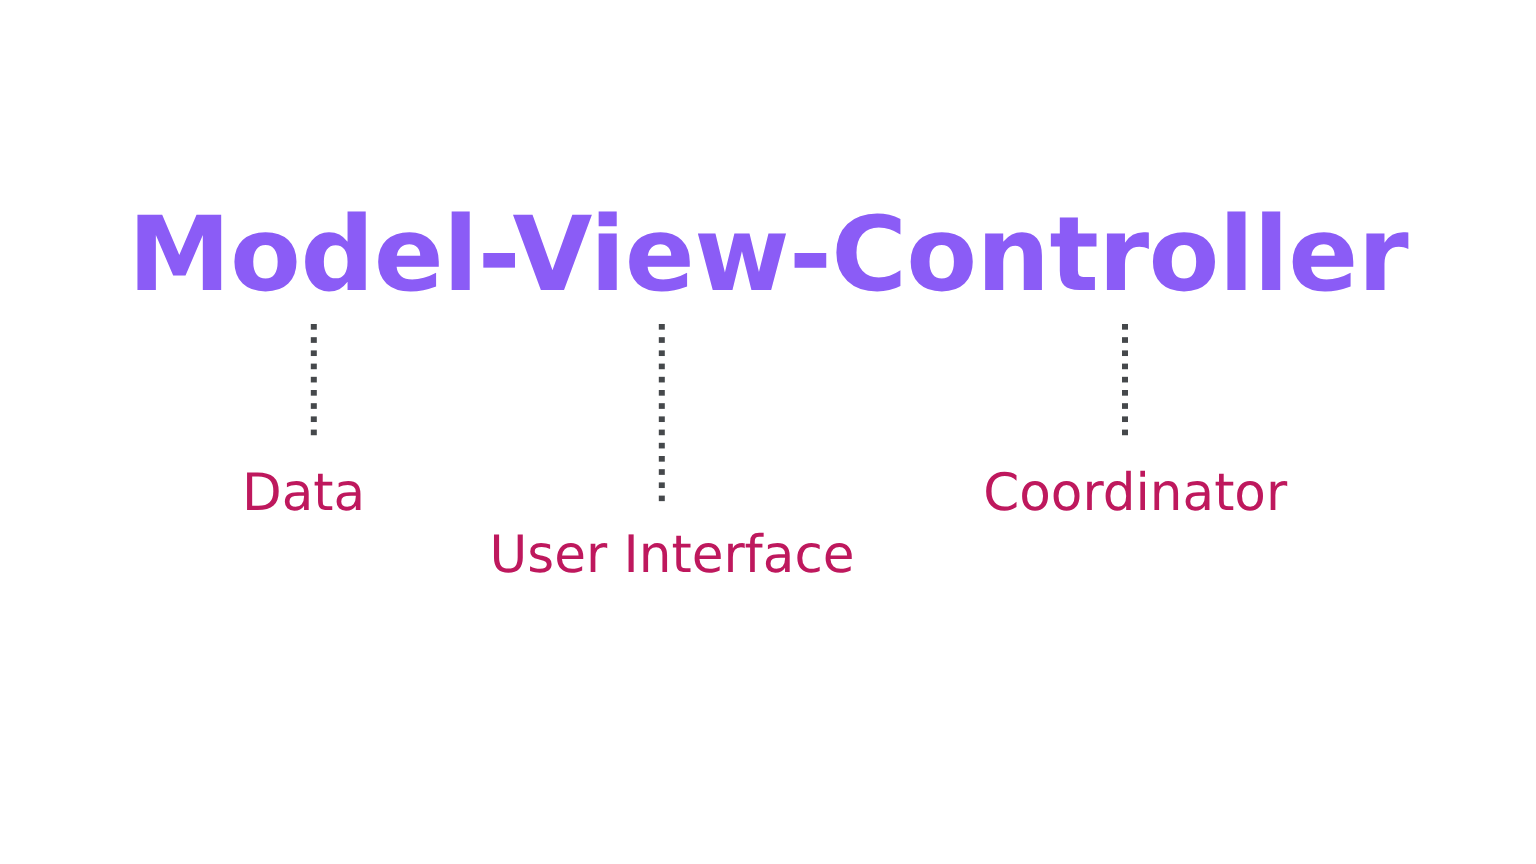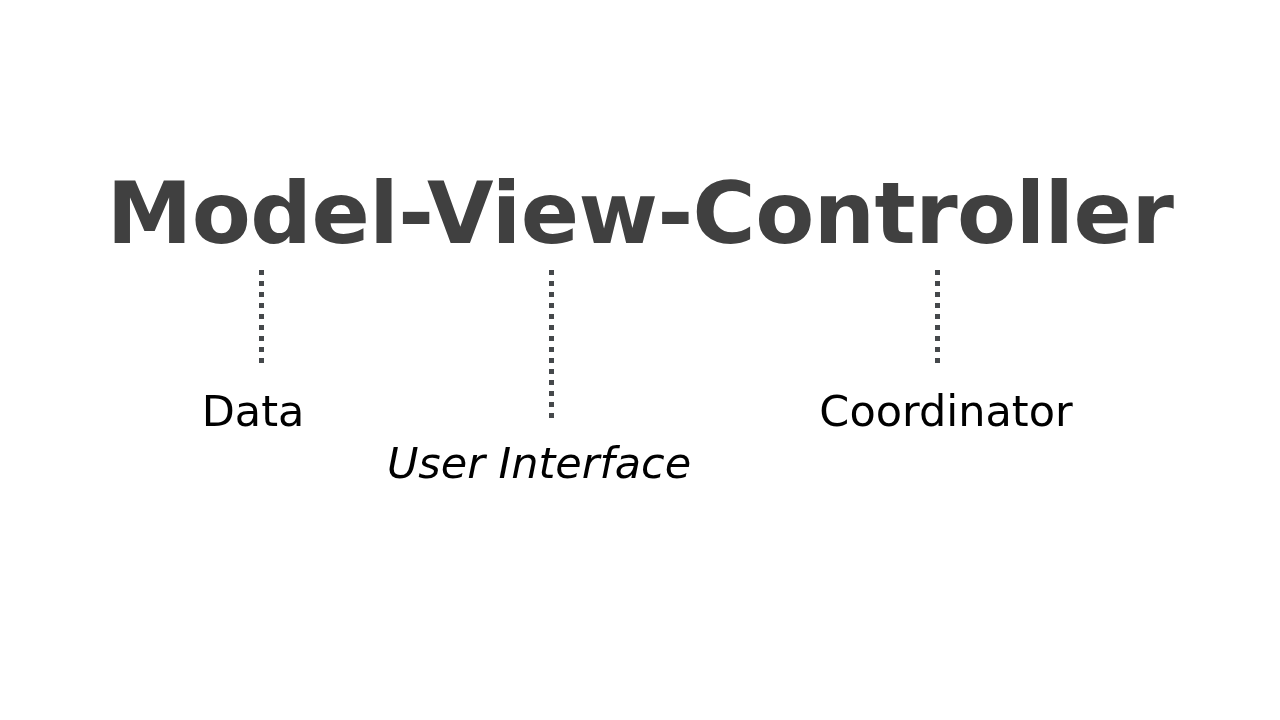--- a/index.html
+++ b/index.html
@@ -26,21 +26,21 @@
     position: absolute;
     left: 0;
     top: 163px;
     width: 1280px;
     text-align: center;
     font-family: "DejaVu Sans", sans-serif;
     font-weight: 700;
     font-size: 86px;
     line-height: 100px;
     letter-spacing: -0.5px;
-    color: #404040;
+    color: #8b5cf6;
     white-space: nowrap;
   }
 
   
   .connector {
     position: absolute;
     width: 5px;
     background-image: linear-gradient(
         to bottom,
         #45484b 0px,
@@ -54,27 +54,27 @@
   .connector.c2 { left: 549px; top: 270px; height: 148px; }
   .connector.c3 { left: 935px; top: 270px; height: 97px; }
 
   
   .leaf-label {
     position: absolute;
     font-family: "DejaVu Sans", sans-serif;
     font-weight: 400;
     font-size: 43px;
     line-height: 52px;
-    color: #000000;
+    color: #be185d;
     white-space: nowrap;
     text-align: center;
     transform: translateX(-50%);
   }
   .leaf-label.l-data   { left: 253px; top: 385px; }
-  .leaf-label.l-ui     { left: 539px; top: 437px; font-style: italic; }
+  .leaf-label.l-ui     { left: 560px; top: 437px; }
   .leaf-label.l-coord  { left: 926px; top: 385px; margin-left: 20px; }
 </style>
 </head>
 <body>
 
 <div id="slide">
 
   <div class="title">Model-View-Controller</div>
 
   <div class="connector c1"></div>

